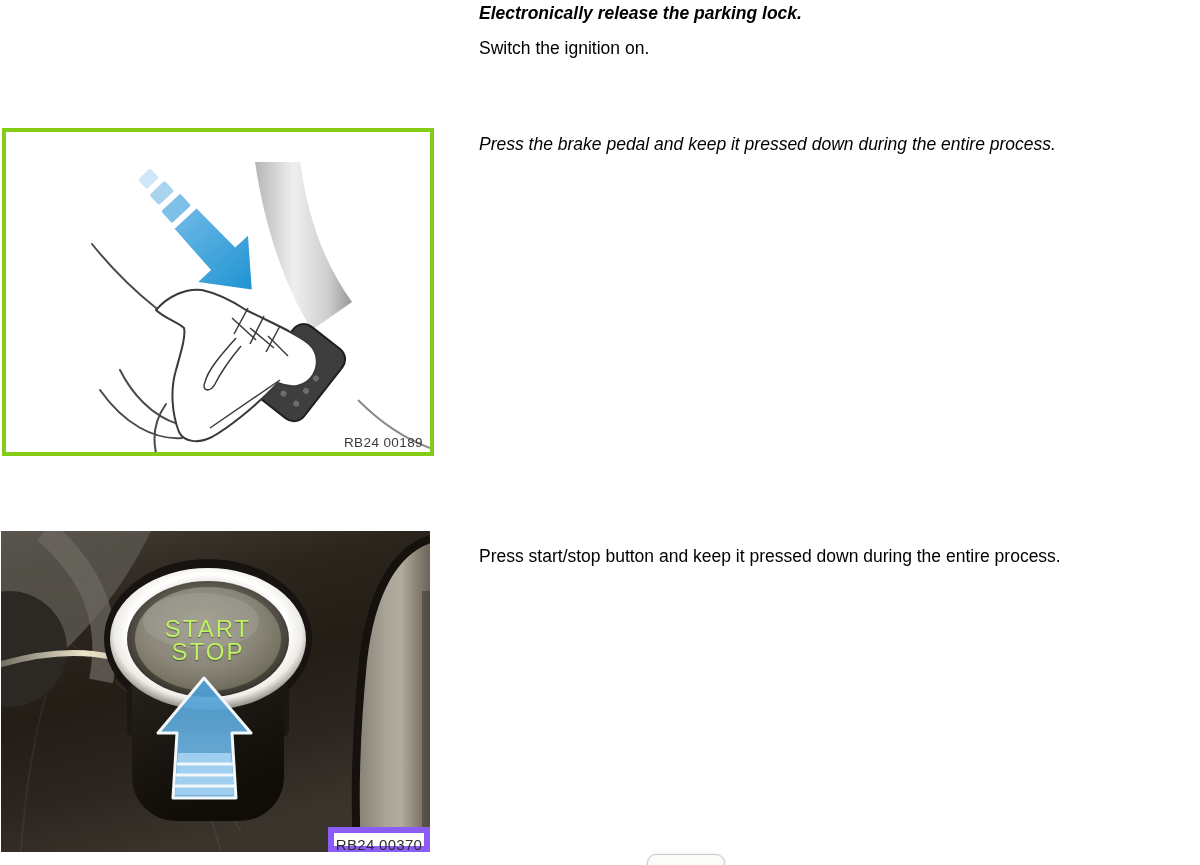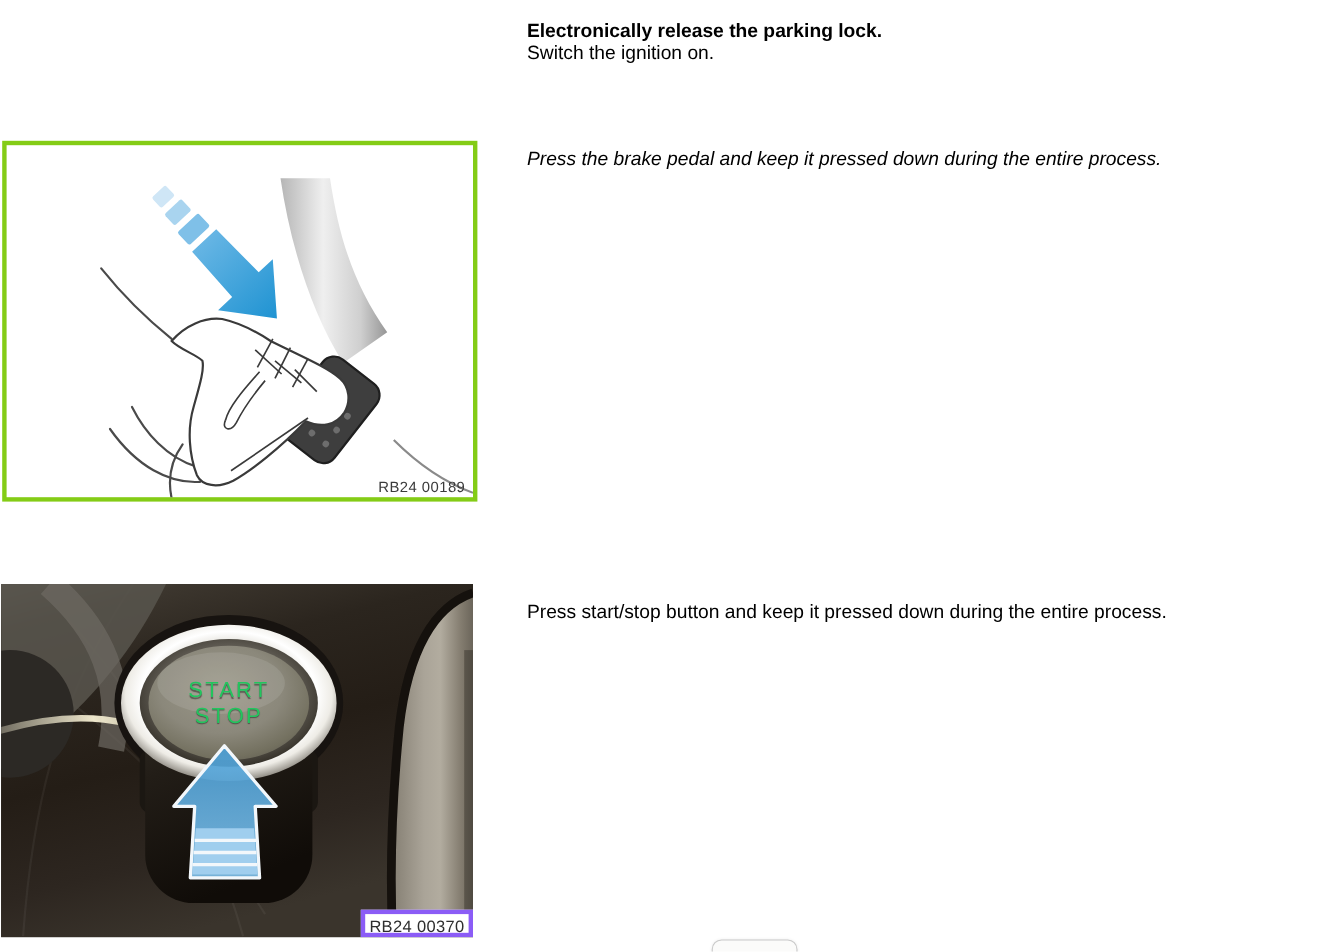--- a/index.html
+++ b/index.html
@@ -15,21 +15,21 @@
   
   .txt {
     position: absolute;
     left: 479px;
     margin: 0;
     font-size: 17.5px;
     line-height: 24px;
     color: #000;
     white-space: nowrap;
   }
-  .heading { top: 16px; font-weight: bold; }
+  .heading { top: 1px; font-weight: bold; font-style: italic; }
   .intro   { top: 36px; }
   .step1   { top: 132px; font-style: italic; }
   .step2   { top: 544px; }
 
   
   .fig1 {
     position: absolute;
     left: 2px; top: 128px;
     width: 424px; height: 320px;
     border: 4px solid #84cc16;
@@ -52,37 +52,37 @@
     width: 429px; height: 321px;
     background: #241f18;
     overflow: hidden;
   }
   .fig2 svg { position: absolute; left: 0; top: 0; }
   .ph-btn-text {
     position: absolute;
     left: 134px; top: 86px;
     width: 146px;
     text-align: center;
-    font-size: 20px;
+    font-size: 24px;
     letter-spacing: 2px;
     line-height: 23px;
-    color: #22c55e;
+    color: #bef264;
     text-shadow: 0 1px 1px rgba(0,0,0,.45);
   }
   .ph-btn-text span { display: block; }
   .ph-label {
     position: absolute;
     left: 328px; top: 826px; 
   }
   .fig2 .ph-label {
     left: 327px; top: 296px;
     width: 102px; height: 25px;
     box-sizing: border-box;
     background: #ffffff;
-    border: 4px solid #8b5cf6;
+    border: 6px solid #8b5cf6;
     font-size: 15px;
     color: #2e2e2e;
     text-align: center;
     line-height: 23px;
     letter-spacing: 0.3px;
   }
 
   
   .bottom-pill {
     position: absolute;

